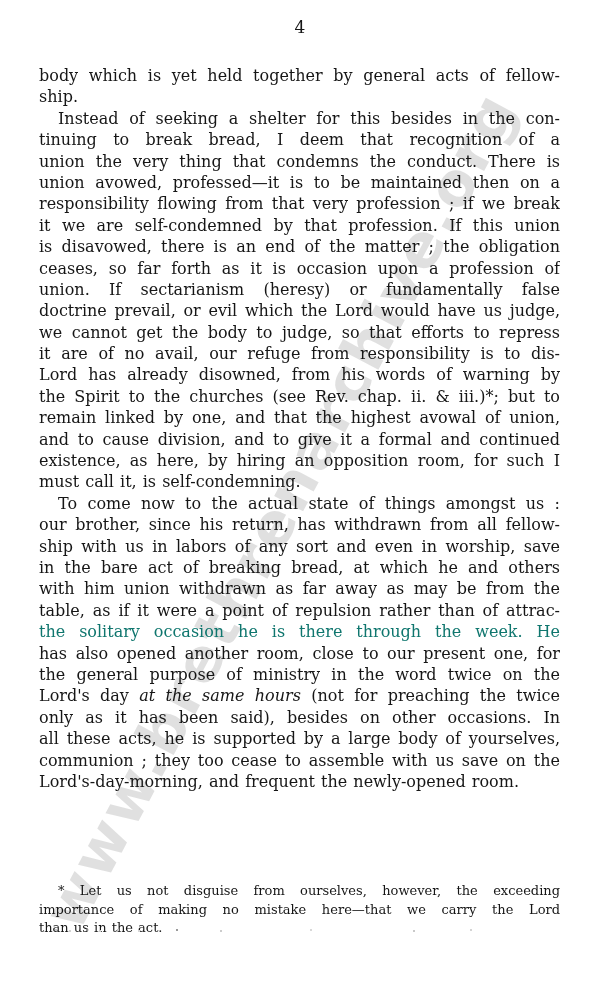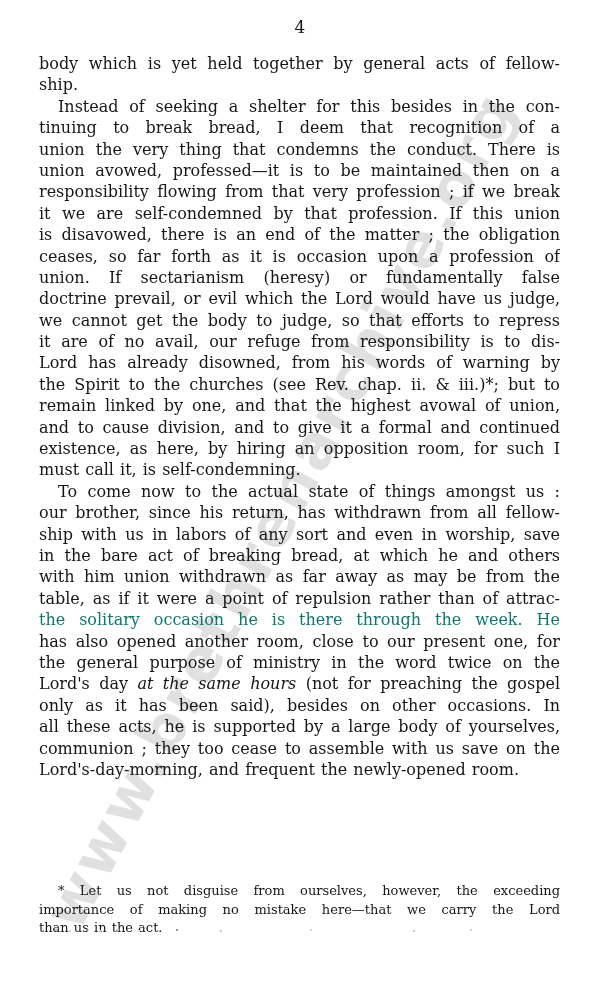--- a/index.html
+++ b/index.html
@@ -32,21 +32,21 @@
     position: absolute;
     top: 17px;
     left: 0;
     width: 100%;
     text-align: center;
     font-size: 17px;
     z-index: 2;
   }
   .content {
     position: absolute;
-    top: 53px;
+    top: 65px;
     left: 39px;
     width: 521px;
     z-index: 2;
   }
   .footnote {
     position: absolute;
     top: 882px;
     left: 39px;
     width: 521px;
     z-index: 2;
@@ -123,21 +123,21 @@
     <div class="paragraph">
         <div class="line indent">To come now to the actual state of things amongst us :</div>
         <div class="line">our brother, since his return, has withdrawn from all fellow-</div>
         <div class="line">ship with us in labors of any sort and even in worship, save</div>
         <div class="line">in the bare act of breaking bread, at which he and others</div>
         <div class="line">with him union withdrawn as far away as may be from the</div>
         <div class="line">table, as if it were a point of repulsion rather than of attrac-</div>
         <div class="line faded">the solitary occasion he is there through the week. He</div>
         <div class="line">has also opened another room, close to our present one, for</div>
         <div class="line">the general purpose of ministry in the word twice on the</div>
-        <div class="line"><span>Lord's day </span><span class="it">at the same hours</span><span> (not for preaching the gospel</span></div>
+        <div class="line"><span>Lord's day </span><span class="it">at the same hours</span><span> (not for preaching the twice</span></div>
         <div class="line">only as it has been said), besides on other occasions. In</div>
         <div class="line">all these acts, he is supported by a large body of yourselves,</div>
         <div class="line">communion ; they too cease to assemble with us save on the</div>
         <div class="line last">Lord's-day-morning, and frequent the newly-opened room.</div>
       </div>
   </div>
 
   <div class="footnote">
       <div class="line indent">* Let us not disguise from ourselves, however, the exceeding</div>
       <div class="line">importance of making no mistake here—that we carry the Lord</div>

